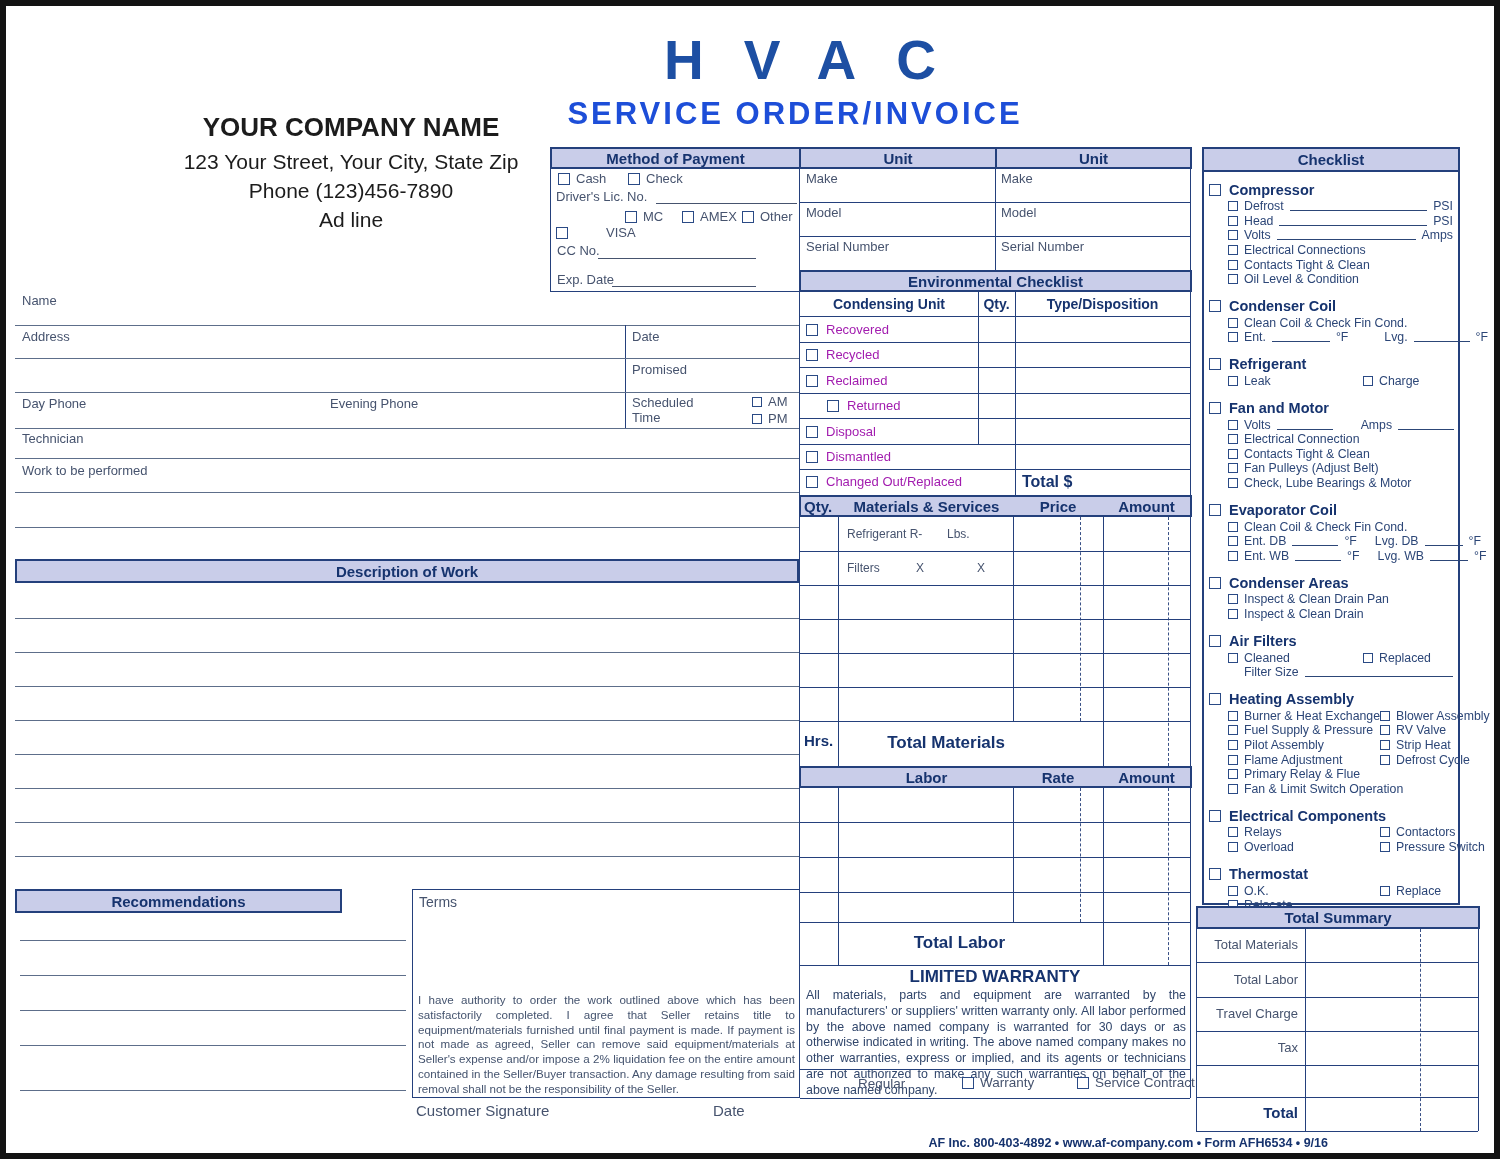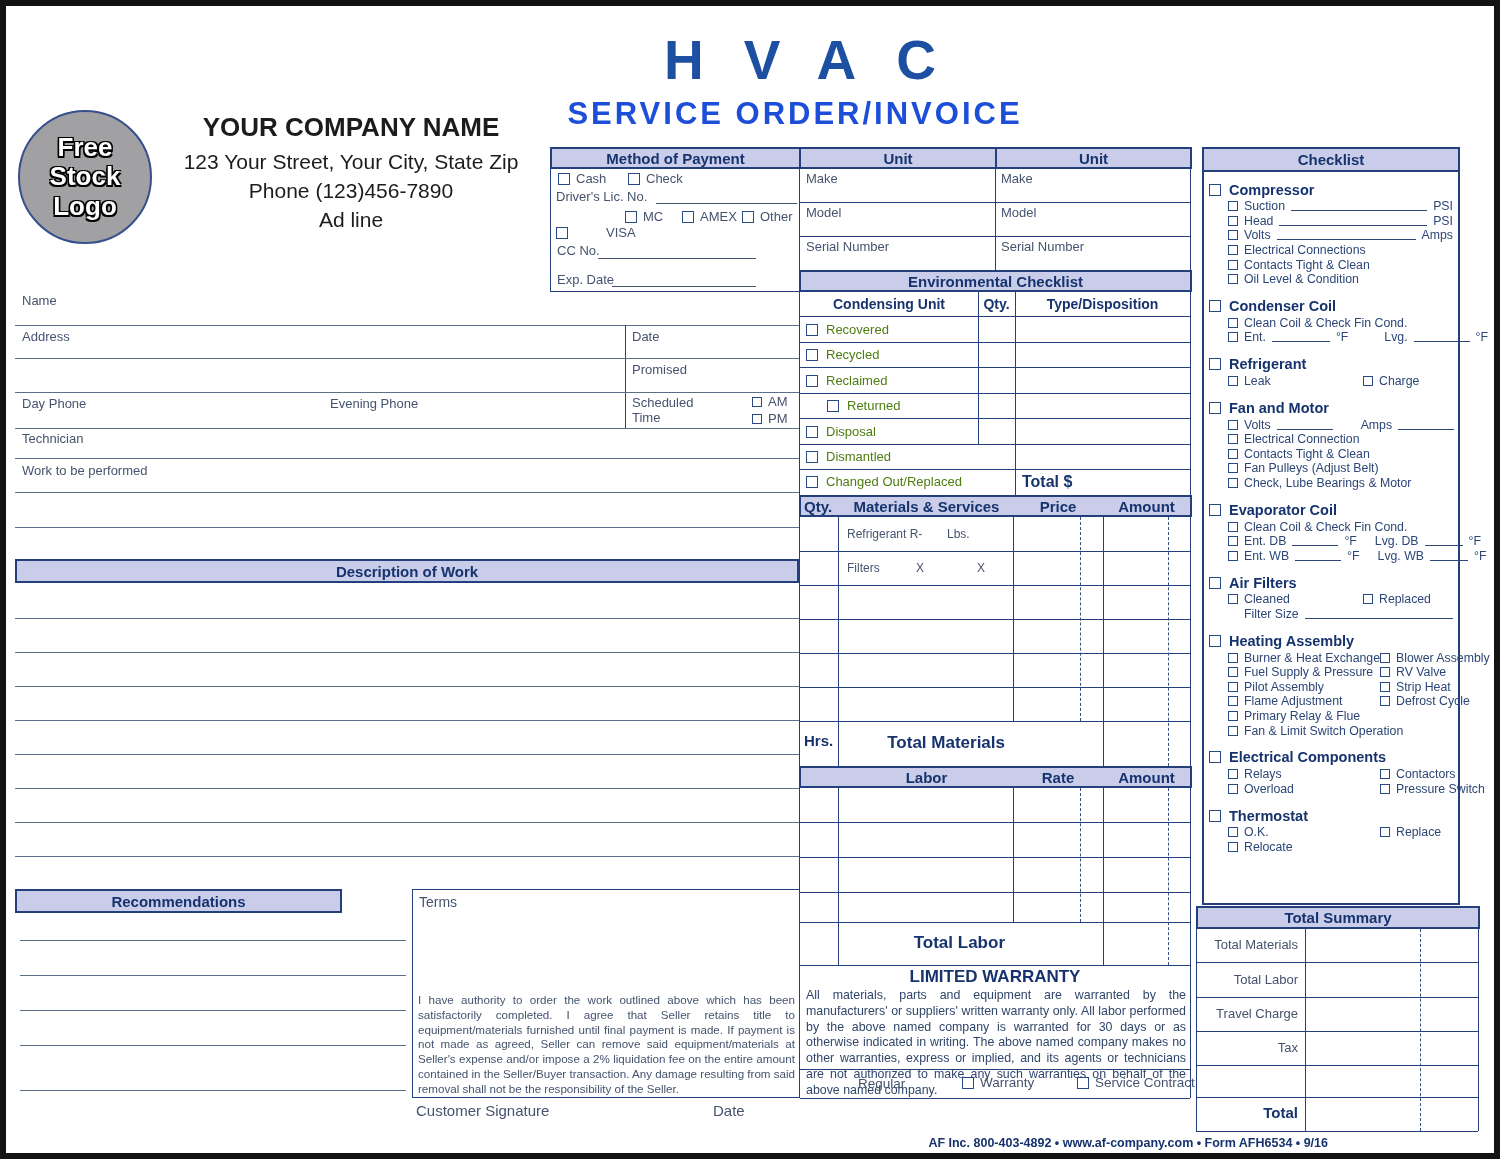--- a/index.html
+++ b/index.html
@@ -12,21 +12,21 @@
   .dash{position:absolute;width:0;border-left:1.4px dashed #3a5186;}
   .band{position:absolute;background:#c9cde9;border:2px solid #24407c;color:#16336e;
         font-weight:bold;font-size:15px;text-align:center;box-sizing:border-box;
         display:flex;align-items:center;justify-content:center;}
   .lbl{position:absolute;color:#46536e;font-size:13px;white-space:nowrap;}
   .nvb{position:absolute;color:#16336e;font-weight:bold;white-space:nowrap;}
   .cbx{display:inline-block;width:12px;height:12px;border:1.5px solid #2a4a85;background:#fff;flex:none;box-sizing:border-box;}
   .cbx.sm{width:10px;height:10px;}
   .wline{position:absolute;height:0;border-top:1.3px solid #46536e;}
   .chkrow{position:absolute;display:flex;align-items:center;gap:6px;color:#46536e;font-size:13px;white-space:nowrap;}
-  .envrow{position:absolute;display:flex;align-items:center;gap:8px;color:#4d7c0f;font-size:13px;white-space:nowrap;}
+  .envrow{position:absolute;display:flex;align-items:center;gap:8px;color:#a21caf;font-size:13px;white-space:nowrap;}
   .para{position:absolute;text-align:justify;}
   
   #cl-box{position:absolute;left:1202px;top:147px;width:258px;height:758px;border:2px solid #24407c;box-sizing:border-box;}
   #cl-head{height:21px;background:#c9cde9;border-bottom:2px solid #24407c;color:#16336e;font-weight:bold;font-size:15px;
            display:flex;align-items:center;justify-content:center;}
   #cl-sections{padding:8px 5px 0 5px;}
   .cl-sec{margin-bottom:10px;}
   .cl-trow{display:flex;align-items:center;gap:8px;height:19px;}
   .cl-title{font-weight:bold;font-size:14.5px;color:#16336e;white-space:nowrap;}
   .cl-item{display:flex;align-items:center;gap:6px;height:14.6px;margin-left:19px;font-size:12.3px;color:#2c4677;white-space:nowrap;}
@@ -43,25 +43,20 @@
         display:flex;flex-direction:column;align-items:center;justify-content:center;}
   #logo span{color:#fff;font-weight:bold;font-size:26px;line-height:1.12;
         text-shadow:-1.5px -1.5px 0 #000,1.5px -1.5px 0 #000,-1.5px 1.5px 0 #000,1.5px 1.5px 0 #000;}
 </style>
 </head>
 <body>
 
 <div id="sheet">
   <div class="frame"></div>
 
-  <div id="logo">
-    <span>Free</span>
-    <span>Stock</span>
-    <span>Logo</span>
-  </div>
   <div class="abs" style="left:165px;top:112px;width:372px;text-align:center;color:#1c1c1c;">
     <div style="font-size:26px;font-weight:bold;">YOUR COMPANY NAME</div>
     <div style="font-size:21px;margin-top:7px;">123 Your Street, Your City, State  Zip</div>
     <div style="font-size:21px;margin-top:5px;">Phone (123)456-7890</div>
     <div style="font-size:21px;margin-top:5px;">Ad line</div>
   </div>
   <div class="abs" style="left:560px;top:28px;width:480px;text-align:center;font-size:55px;font-weight:bold;color:#1d4fa3;letter-spacing:40px;padding-left:40px;box-sizing:border-box;">HVAC</div>
   <div class="abs" style="left:545px;top:96px;width:500px;text-align:center;font-size:31px;font-weight:bold;color:#1d4ed8;letter-spacing:3px;">SERVICE ORDER/INVOICE</div>
 
   <div class="band" style="left:550px;top:147px;width:251px;height:22px;">Method of Payment</div>
@@ -265,21 +260,21 @@
   <div id="cl-box">
     <div id="cl-head">Checklist</div>
     <div id="cl-sections">
         <div class="cl-sec">
           <div class="cl-trow">
             <span class="cbx"></span>
             <span class="cl-title">Compressor</span>
           </div>
           <div class="cl-item">
             <span class="cbx sm"></span>
-            <span>Suction</span>
+            <span>Defrost</span>
             <div class="cl-line cl-flex"></div>
             <span>PSI</span>
           </div>
           <div class="cl-item">
             <span class="cbx sm"></span>
             <span>Head</span>
             <div class="cl-line cl-flex"></div>
             <span>PSI</span>
           </div>
           <div class="cl-item">
@@ -388,20 +383,34 @@
           </div>
           <div class="cl-item">
             <span class="cbx sm"></span>
             <span>Ent. WB</span>
             <div class="cl-line" style="width: 46px;"></div>
             <span>°F</span>
             <div class="cl-gap" style="width: 6px;"></div>
             <span>Lvg. WB</span>
             <div class="cl-line" style="width: 38px;"></div>
             <span>°F</span>
+          </div>
+        </div>
+        <div class="cl-sec">
+          <div class="cl-trow">
+            <span class="cbx"></span>
+            <span class="cl-title">Condenser Areas</span>
+          </div>
+          <div class="cl-item">
+            <span class="cbx sm"></span>
+            <span>Inspect &amp; Clean Drain Pan</span>
+          </div>
+          <div class="cl-item">
+            <span class="cbx sm"></span>
+            <span>Inspect &amp; Clean Drain</span>
           </div>
         </div>
         <div class="cl-sec">
           <div class="cl-trow">
             <span class="cbx"></span>
             <span class="cl-title">Air Filters</span>
           </div>
           <div class="cl-item cl-rel">
             <div class="cl-abs" style="left: 0px;">
               <span class="cbx sm"></span>

